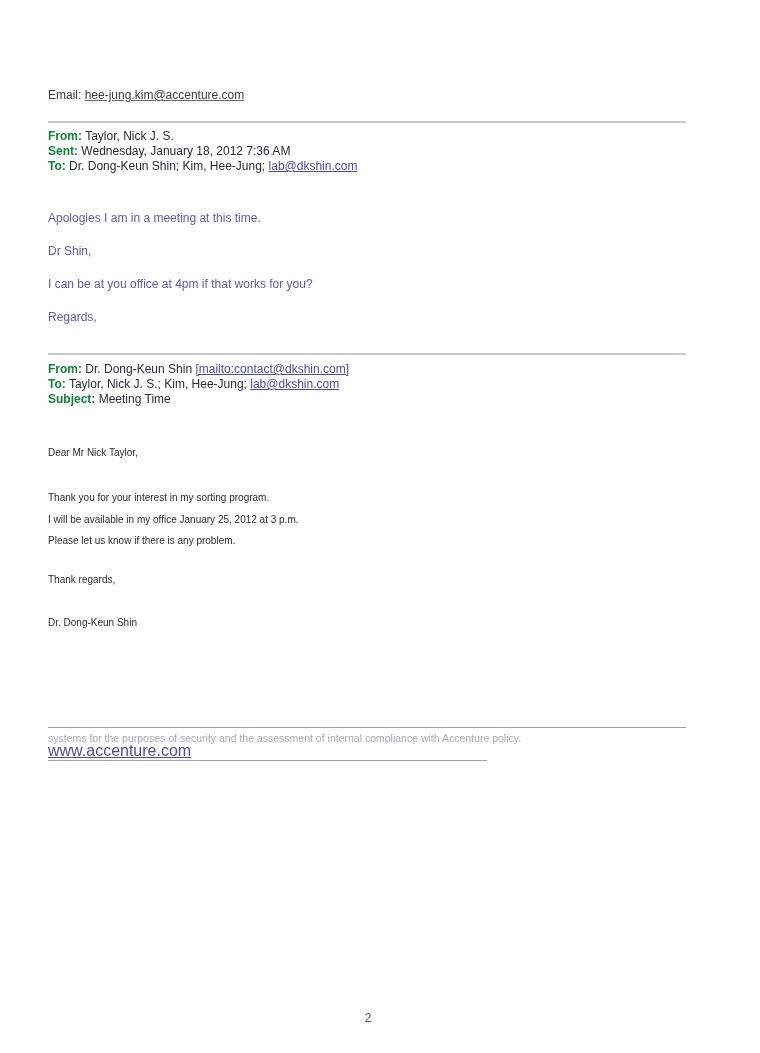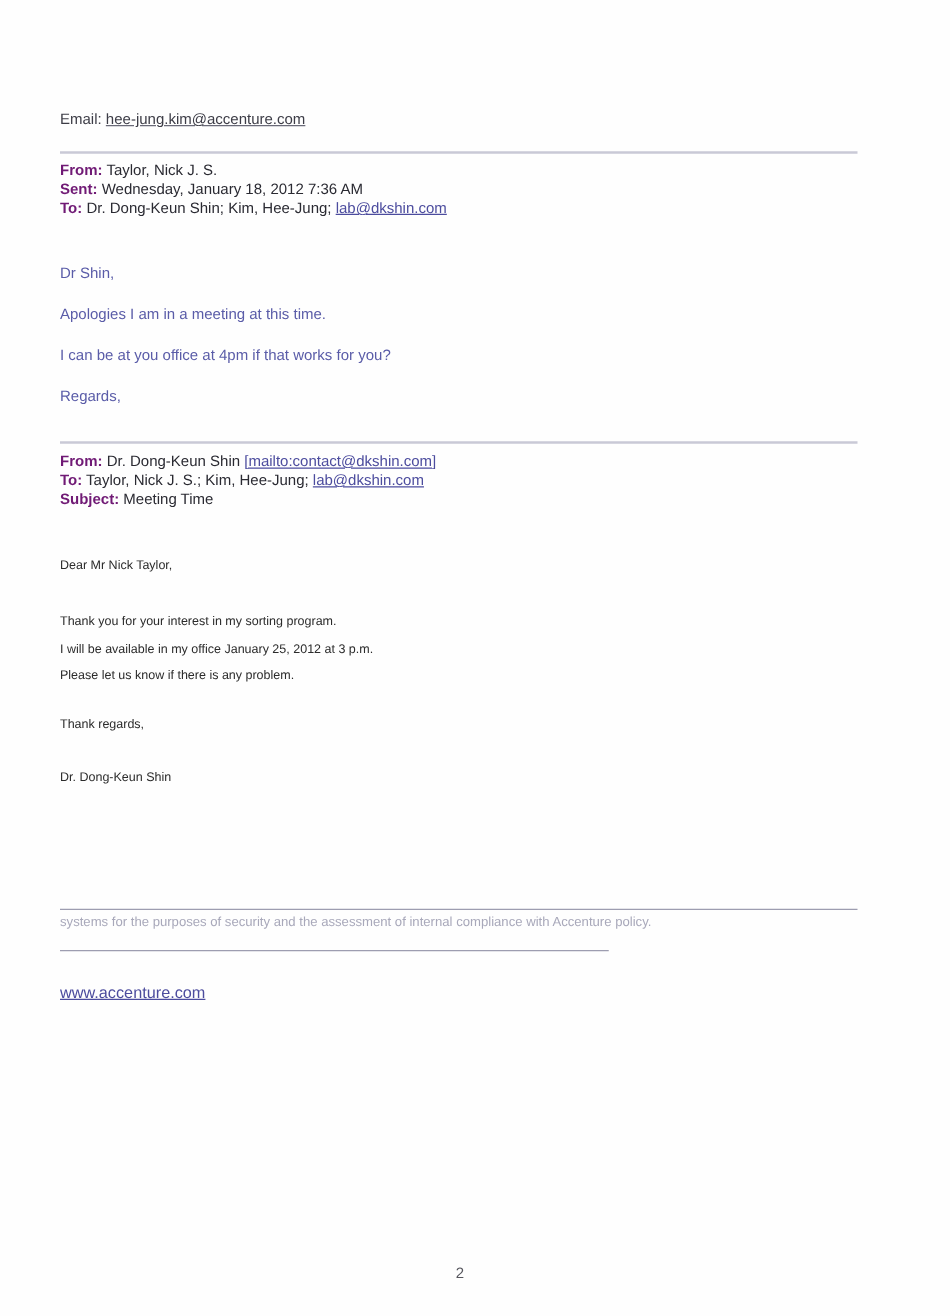--- a/index.html
+++ b/index.html
@@ -45,21 +45,21 @@
   .hdr-block {
     position: absolute;
     left: 48px;
     width: 640px;
     font-size: 12px;
     line-height: 15px;
     color: #2a2a32;
   }
   .hdr-block-1 { top: 129px; }
   .hdr-block-2 { top: 362px; }
-  .hdr-label { font-weight: bold; color: #701a75; }
+  .hdr-label { font-weight: bold; color: #15803d; }
   .link {
     color: #4c4c9e;
     text-decoration: underline;
     cursor: pointer;
   }
   
   .body-1 {
     position: absolute;
     left: 48px;
     top: 210px;
@@ -89,22 +89,22 @@
     top: 732px;
     width: 640px;
     font-size: 10.5px;
     line-height: 12.5px;
     color: #a8a8ba;
   }
   
   .footer-link {
     position: absolute;
     left: 48px;
-    top: 786px;
-    font-size: 13px;
+    top: 742px;
+    font-size: 16px;
   }
   .footer-link a {
     color: #4c4c9e;
     text-decoration: underline;
   }
   
   .page-number {
     position: absolute;
     top: 1011px;
     left: 0;
@@ -135,22 +135,22 @@
       <span class="hdr-label">Sent:</span>
       <span>Wednesday, January 18, 2012 7:36 AM</span>
     </div>
     <div>
       <span class="hdr-label">To:</span>
       <span>Dr. Dong-Keun Shin; Kim, Hee-Jung; </span><a class="link">lab@dkshin.com</a>
     </div>
   </div>
 
   <div class="body-1">
+    <div class="para">Apologies I am in a meeting at this time.</div>
     <div class="para">Dr Shin,</div>
-    <div class="para">Apologies I am in a meeting at this time.</div>
     <div class="para">I can be at you office at 4pm if that works for you?</div>
     <div class="line">Regards,</div>
   </div>
 
   <div class="rule rule-2"></div>
 
   <div class="hdr-block hdr-block-2">
     <div>
       <span class="hdr-label">From:</span>
       <span>Dr. Dong-Keun Shin </span><a class="link">[mailto:contact@dkshin.com]</a>

